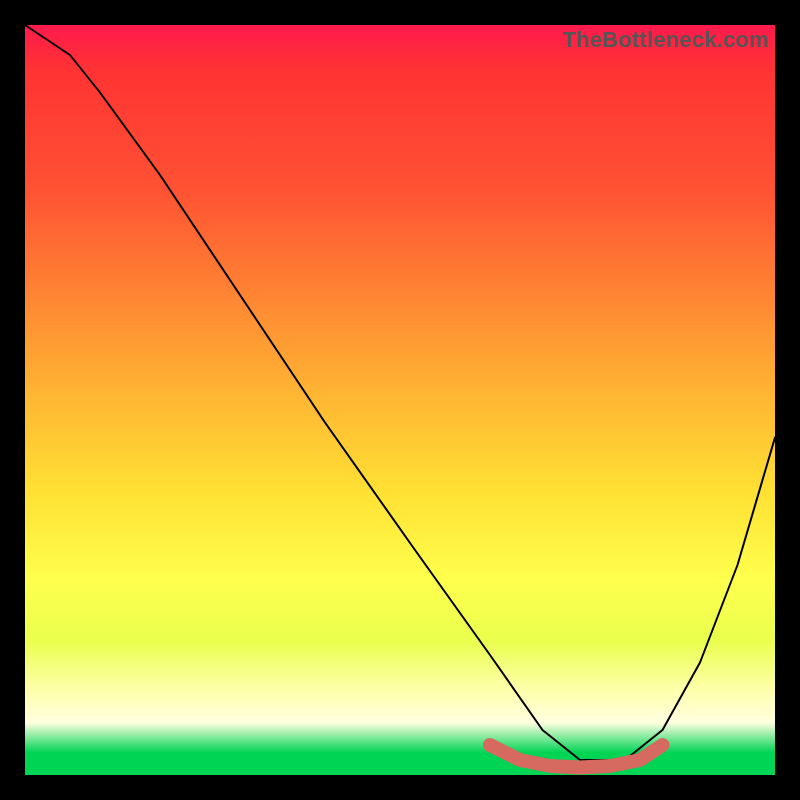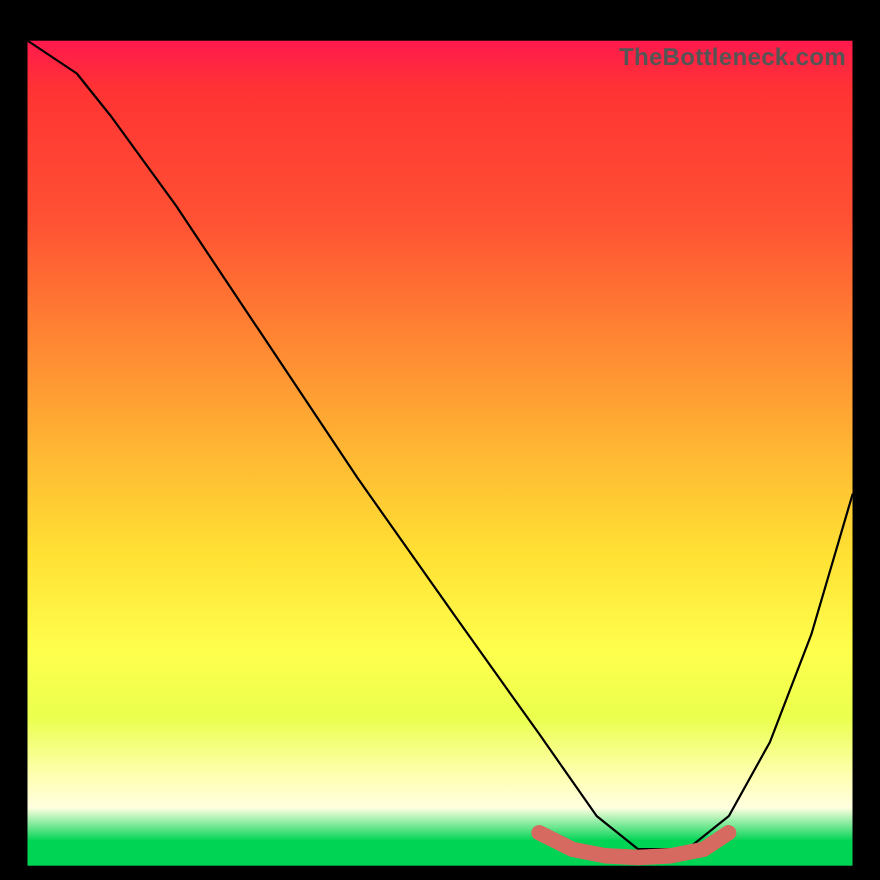--- a/index.html
+++ b/index.html
@@ -9,21 +9,20 @@
     height: 800px;
     background: #000;
     overflow: hidden;
     font-family: Arial, Helvetica, sans-serif;
   }
   .outer {
     position: relative;
     width: 800px;
     height: 636px;
     background: #000;
-    margin-top: 12px;
   }
   .plot {
     position: absolute;
     left: 25px;
     top: 25px;
     width: 750px;
     height: 750px;
     background: linear-gradient(
       to bottom,
       #ff1a4d 0%,

